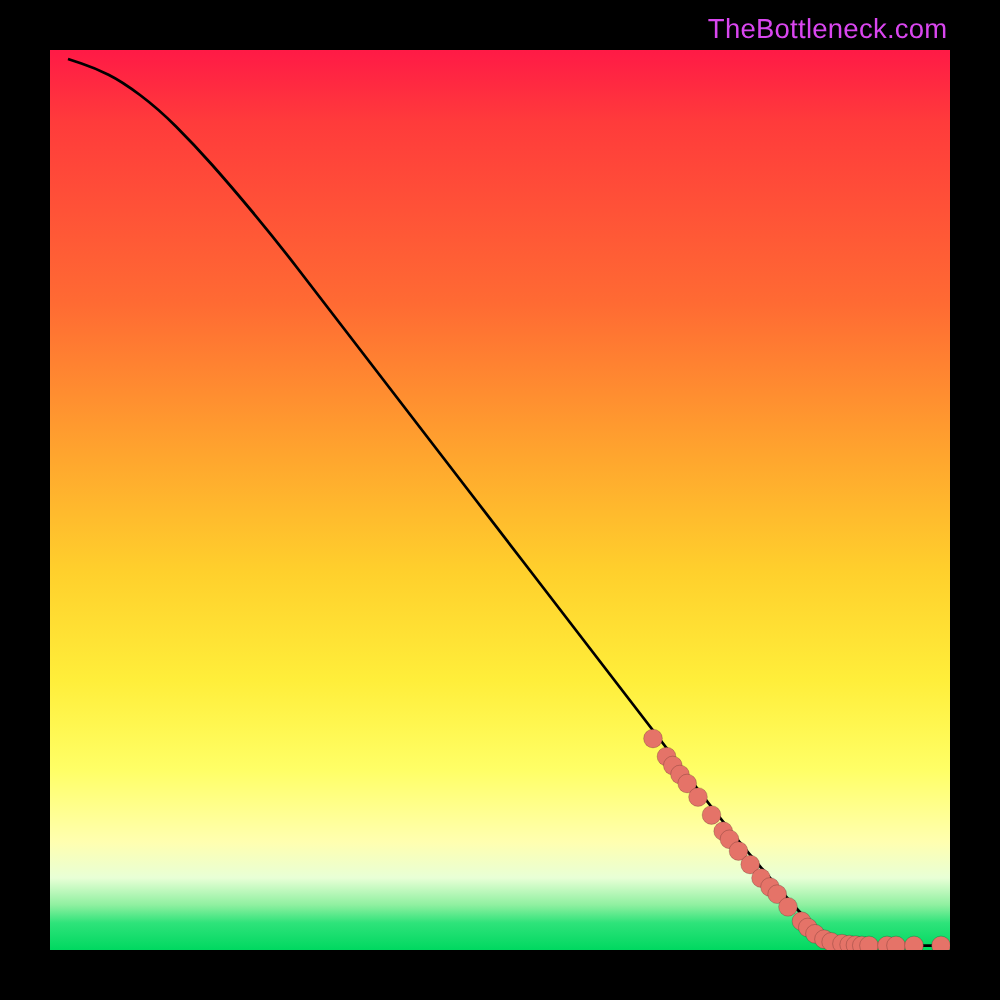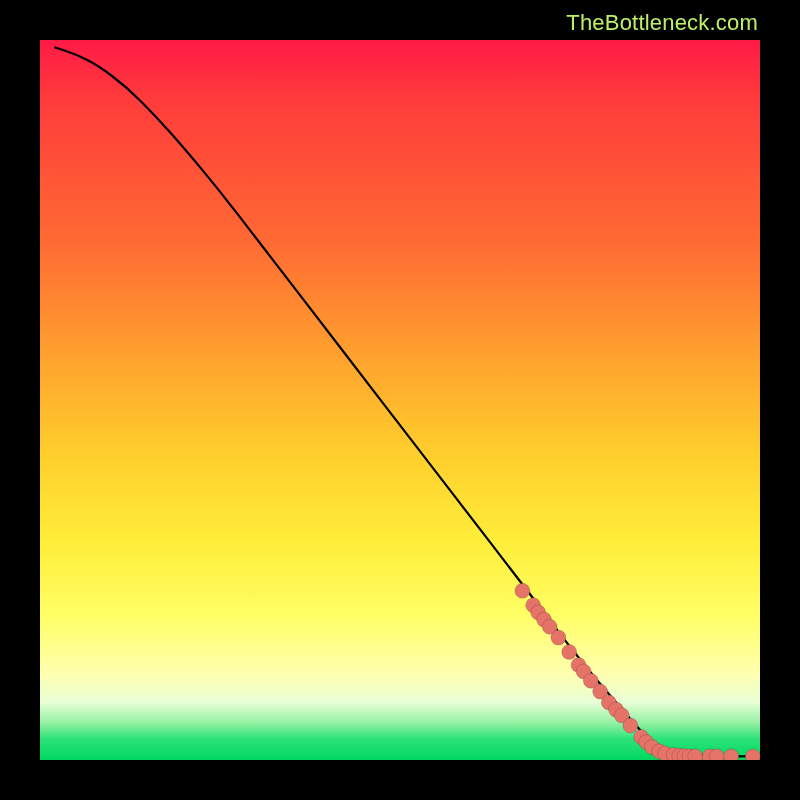--- a/index.html
+++ b/index.html
@@ -39,21 +39,21 @@
       #e8ffd6 92%,
       #8ff0a0 95%,
       #2ee37a 97%,
       #00d860 100%
     );
   }
   .watermark {
     position: absolute;
     top: 10px;
     right: 42px;
-    color: #bef264;
+    color: #d946ef;
     font-size: 22px;
     font-weight: 500;
     letter-spacing: 0.2px;
   }
   svg.overlay {
     position: absolute;
     left: 0;
     top: 0;
     width: 720px;
     height: 720px;

